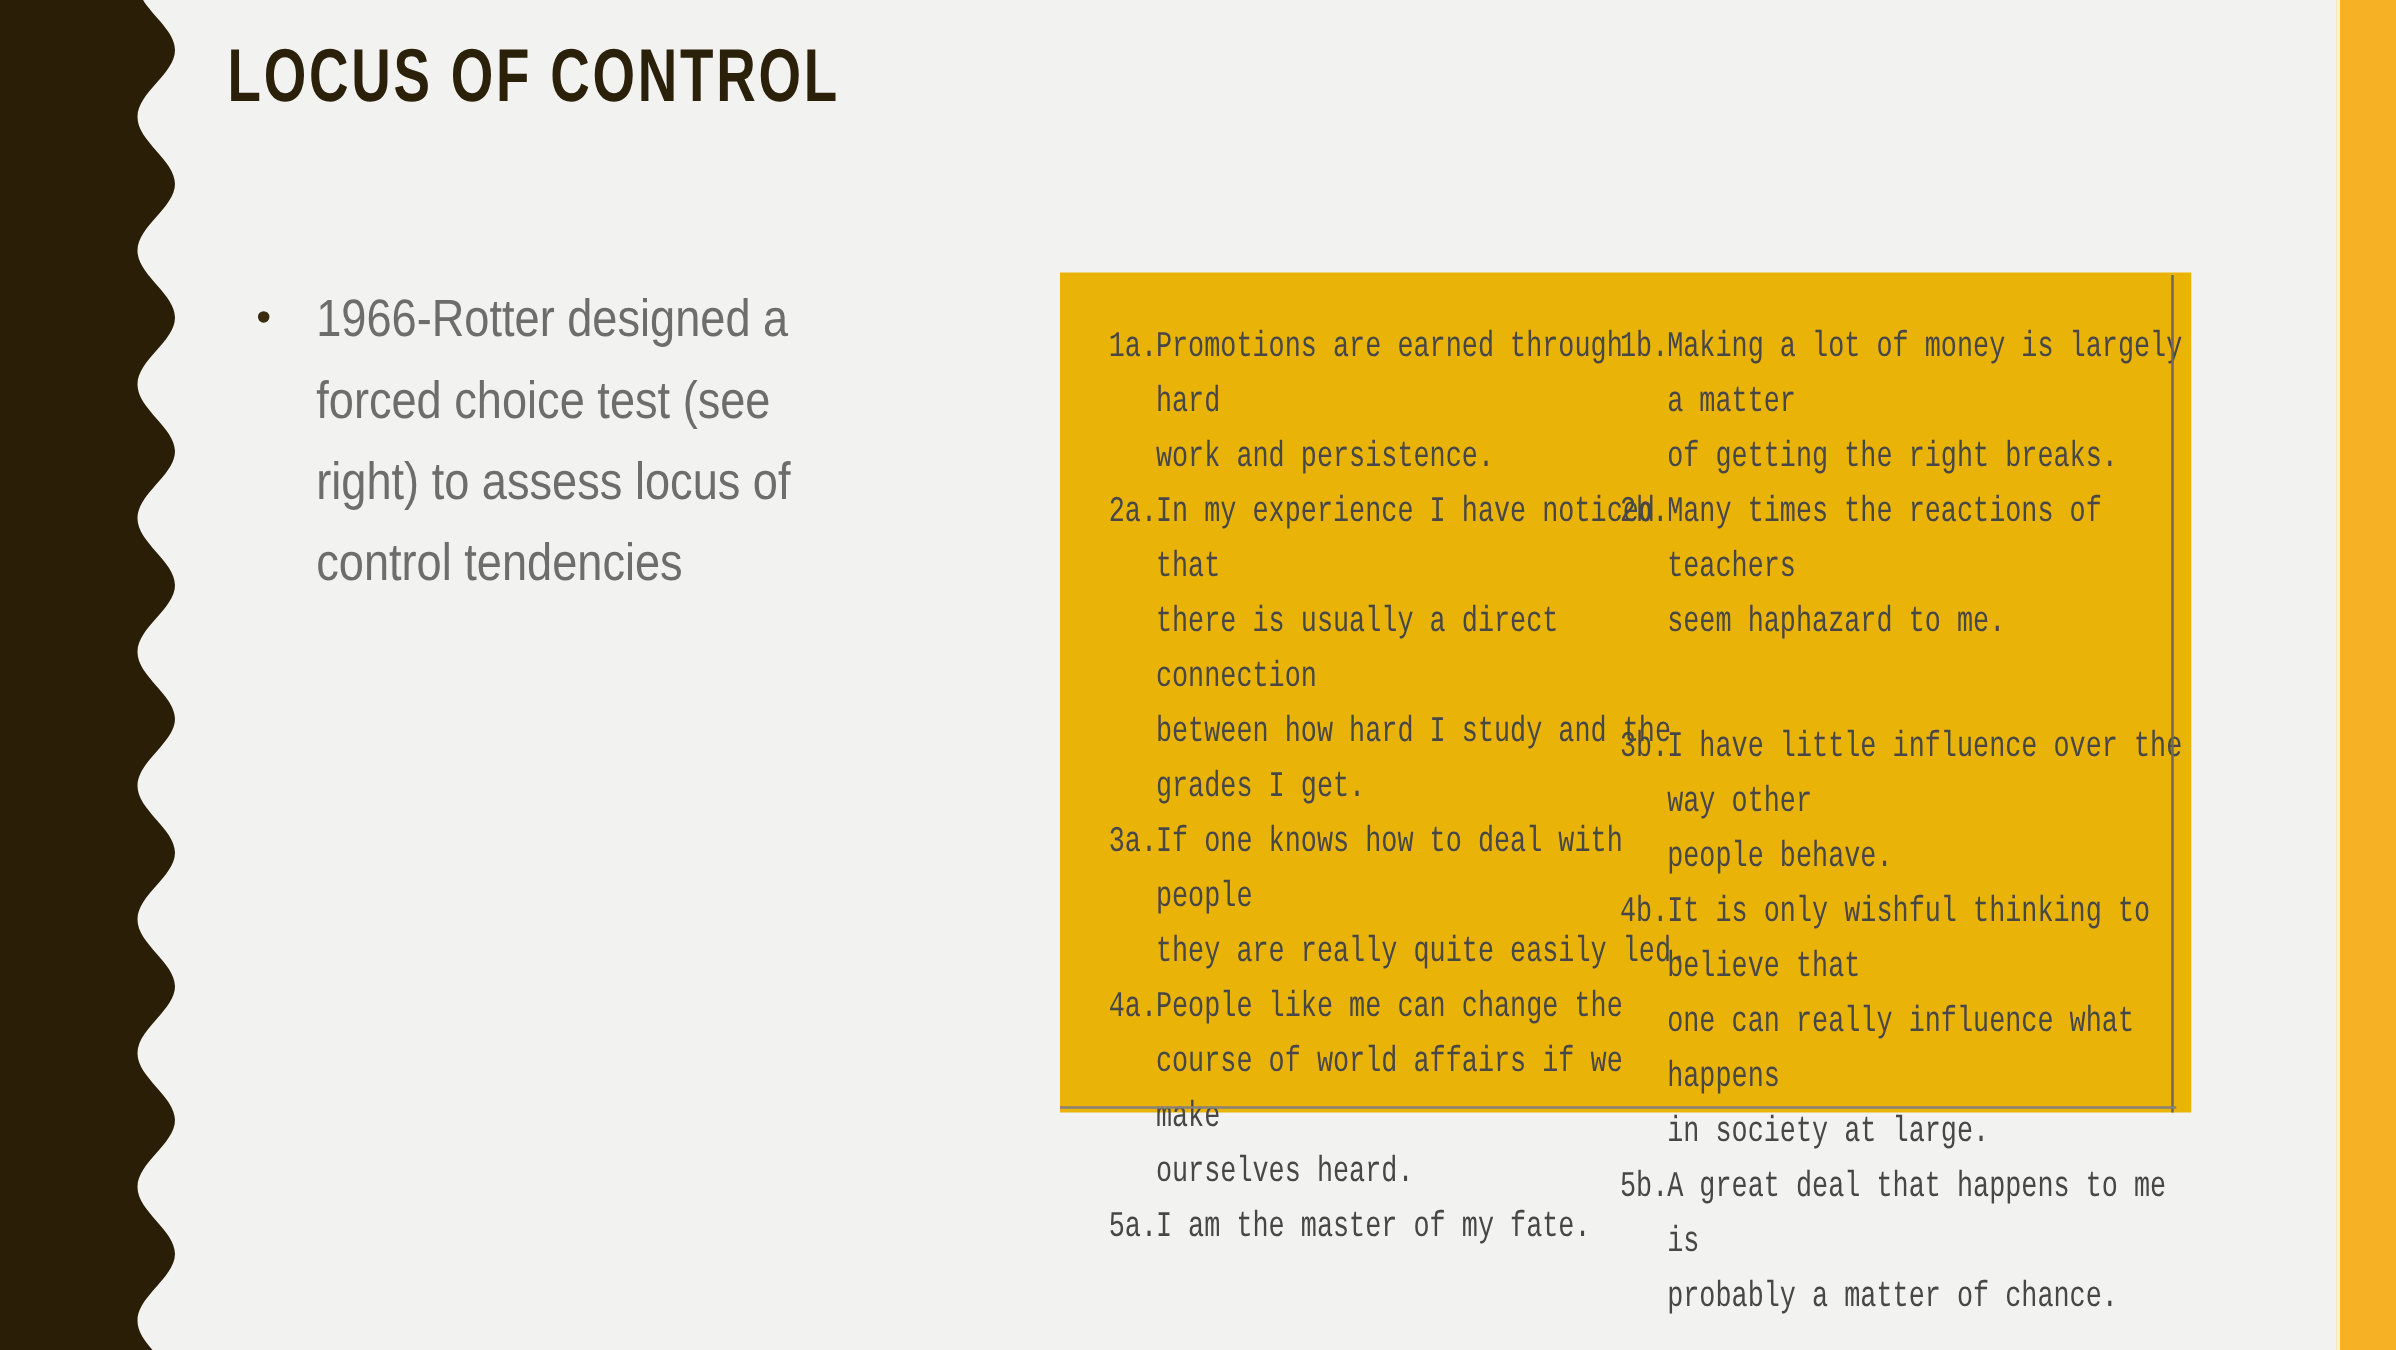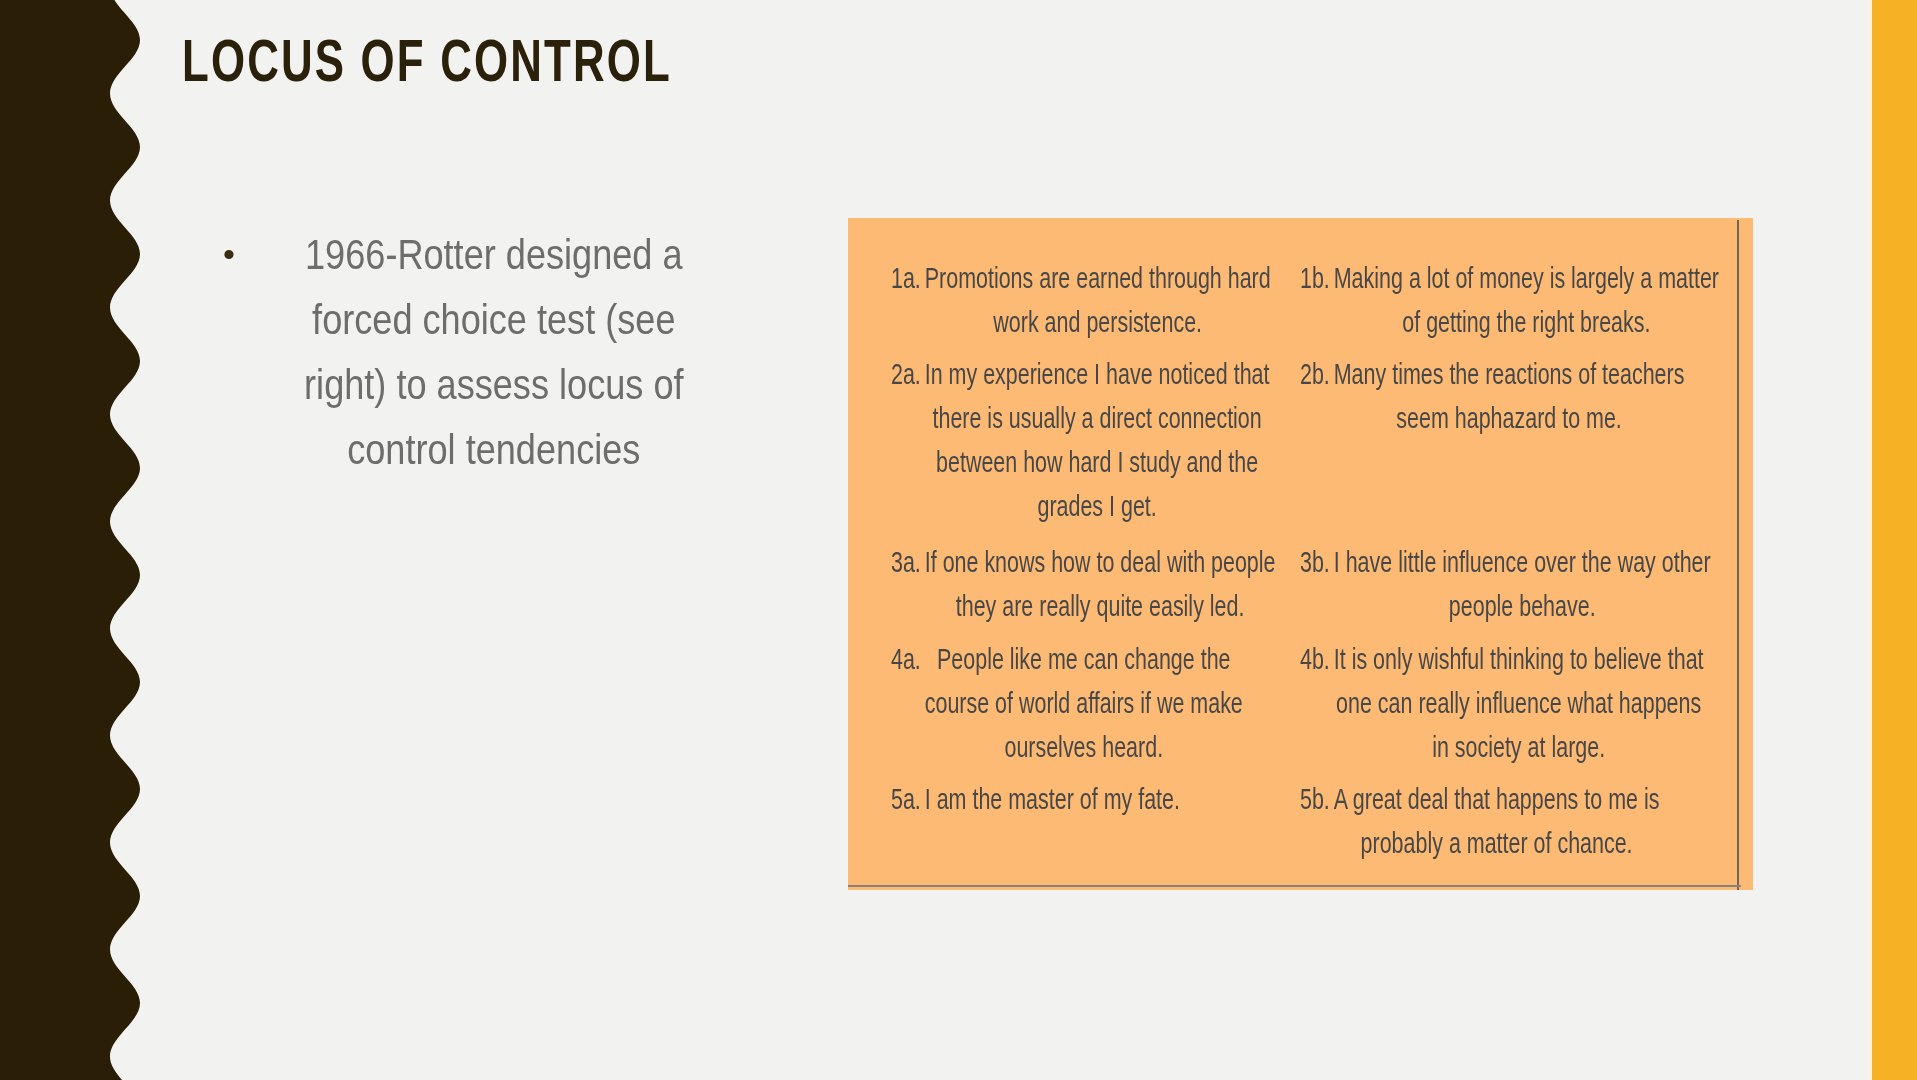--- a/index.html
+++ b/index.html
@@ -3,21 +3,21 @@
 <meta charset="utf-8">
 <style>
   html,body{margin:0;padding:0;}
   body{
     width:1917px;height:1080px;
     background:#f2f2f0;
     overflow:hidden;
     position:relative;
     font-family:"Liberation Sans", sans-serif;
   }
-  .slide{position:absolute;inset:0;text-align:center;}
+  .slide{position:absolute;inset:0;}
 
   
   .wave{position:absolute;left:0;top:0;}
 
   
   .yellow-band{
     position:absolute;top:0;right:0;
     width:45px;height:1080px;
     background:#f7b125;
     border-left:3px solid #fdf2d8;
@@ -49,21 +49,22 @@
     white-space:pre-line;
     transform:scaleX(0.86);
     transform-origin:0 0;
     width:560px;
   }
 
   
   .scan{
     position:absolute;left:848px;top:218px;
     width:905px;height:672px;
-    background:#fdba74;
+    background:#eab308;
+    font-family:Liberation Mono, monospace;
   }
   .scan-border-right{
     position:absolute;top:2px;right:14px;bottom:0;
     width:2px;background:#6f675e;
   }
   .scan-border-bottom{
     position:absolute;left:0;right:12px;bottom:3px;
     height:2px;background:#87817a;
   }
   .scan-col{

